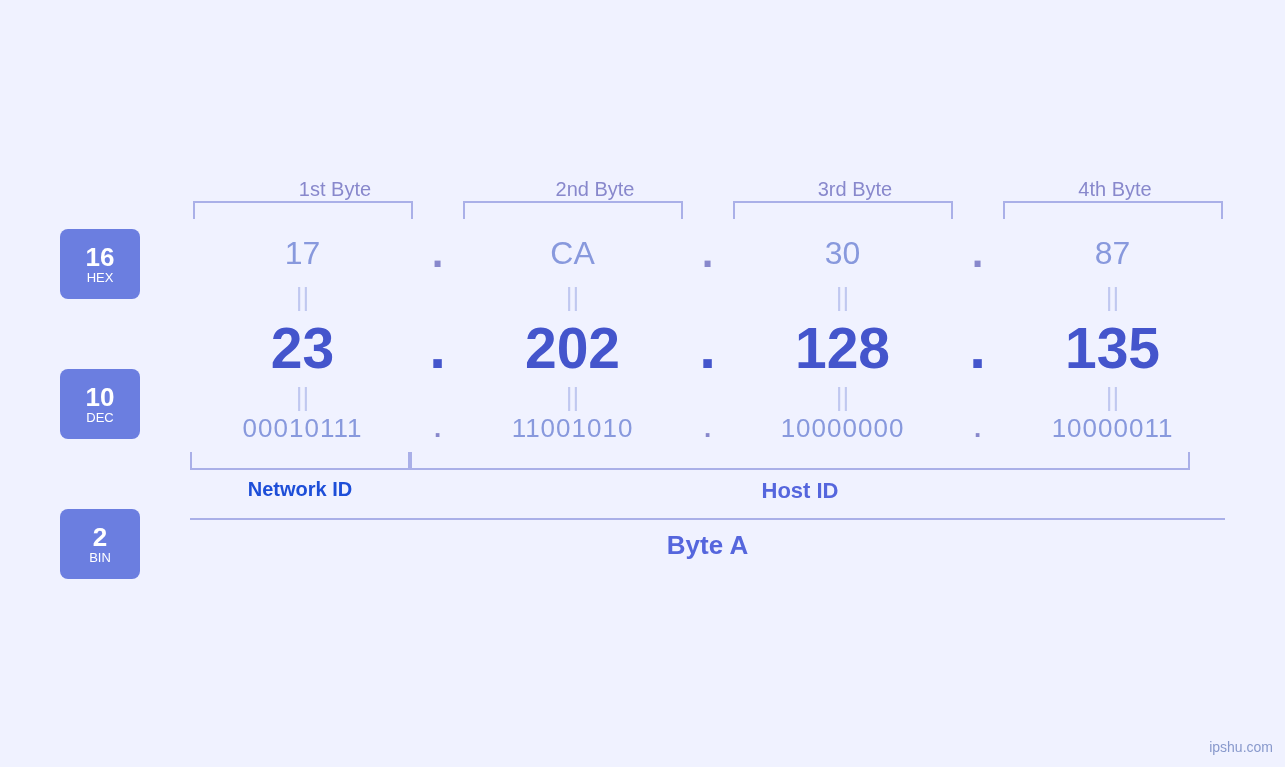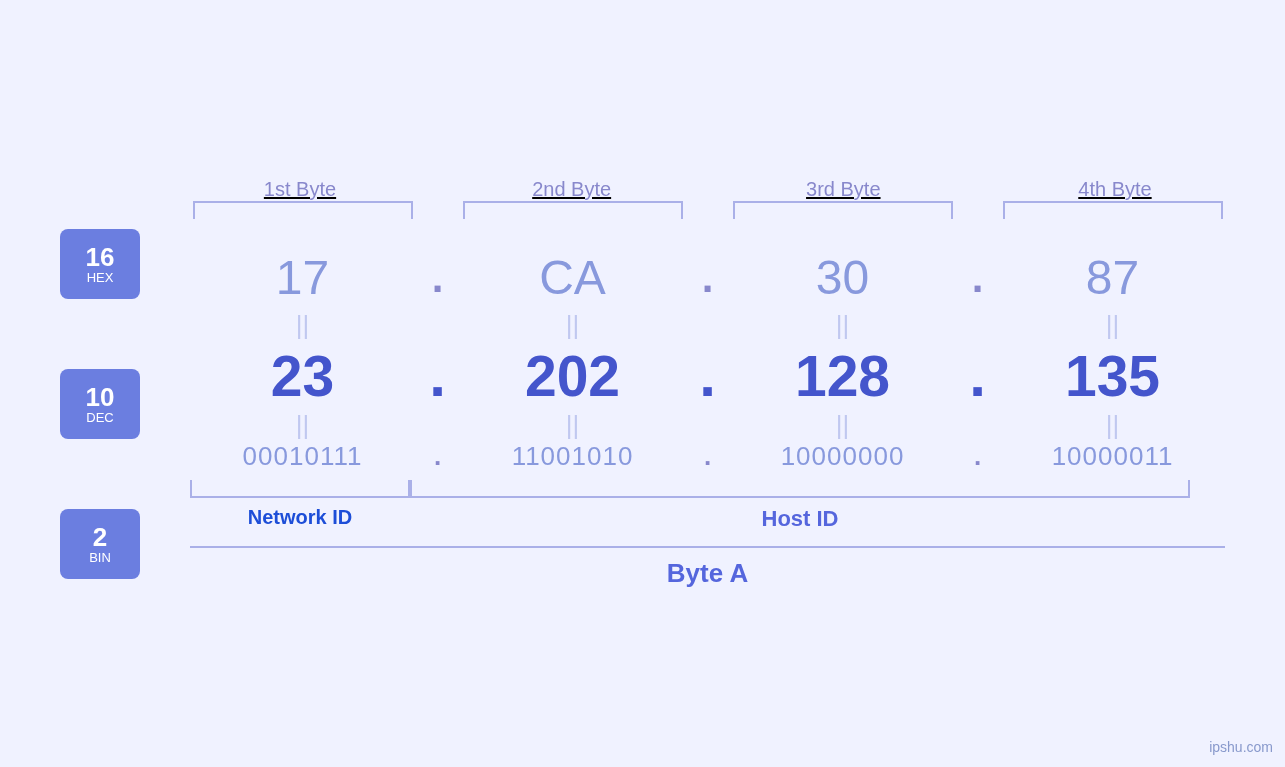--- a/index.html
+++ b/index.html
@@ -19,24 +19,23 @@
       flex-direction: column;
       align-items: center;
       justify-content: center;
       padding: 20px 60px;
     }
 
     
     .byte-headers {
       display: flex;
       width: 100%;
-      justify-content: space-between;
+      justify-content: flex-end;
       padding-left: 130px;
       margin-bottom: 0px;
-      text-decoration: underline;
     }
 
     .byte-header {
       color: #8888cc;
       font-size: 20px;
       text-align: center;
       width: 220px;
     }
 
     
@@ -108,21 +107,21 @@
     .dot-cell {
       width: 40px;
       text-align: center;
       color: #8888cc;
       font-size: 42px;
       font-weight: bold;
     }
 
     .hex-value {
       color: #8899dd;
-      font-size: 48px;
+      font-size: 32px;
       font-weight: 300;
     }
 
     .dec-value {
       color: #4455cc;
       font-size: 57px;
       font-weight: 900;
     }
 
     .bin-value {
@@ -176,21 +175,21 @@
   <div class="top-brackets">
     <div class="bracket-top"></div>
     <div style="width:40px"></div>
     <div class="bracket-top"></div>
     <div style="width:40px"></div>
     <div class="bracket-top"></div>
     <div style="width:40px"></div>
     <div class="bracket-top"></div>
   </div>
 
-  <div style="display:flex; width:100%; align-items:flex-end;">
+  <div style="display:flex; width:100%; align-items:flex-start;">
 
     <div class="label-column">
       <div class="label-badge">
         <span class="num">16</span>
         <span class="base">HEX</span>
       </div>
       <div style="height: 60px;"></div>
       <div class="label-badge">
         <span class="num">10</span>
         <span class="base">DEC</span>

